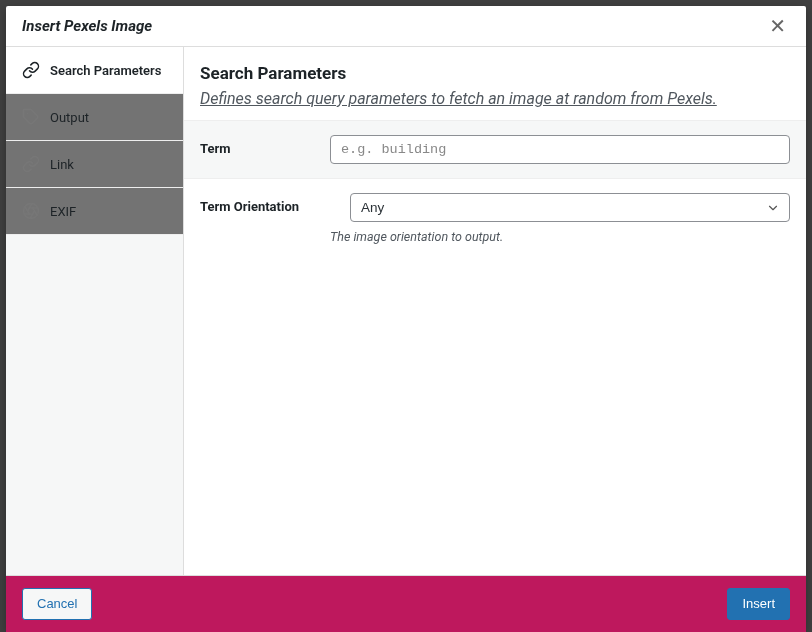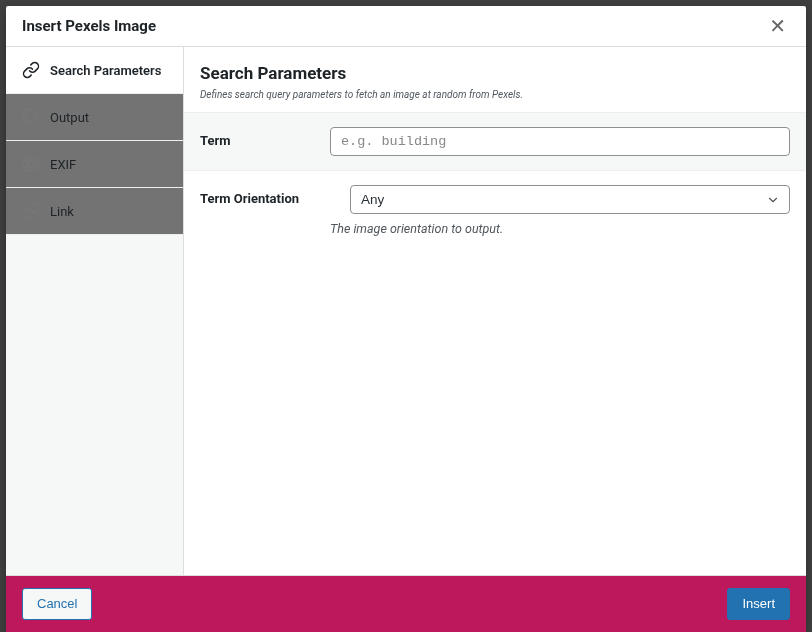--- a/index.html
+++ b/index.html
@@ -1,31 +1,31 @@
 <!DOCTYPE html>
 <html><head>
 <meta charset="utf-8">
 <style>
   * { box-sizing: border-box; margin: 0; padding: 0; }
   html, body { width: 812px; height: 632px; font-family: -apple-system, BlinkMacSystemFont, "Segoe UI", Roboto, sans-serif; background: #404040; overflow: hidden; }
   .backdrop { width: 812px; height: 632px; padding: 6px 6px 0 6px; }
   .modal { width: 800px; height: 626px; background: #fff; border-radius: 2px; box-shadow: 0 3px 10px rgba(0,0,0,0.3); display: flex; flex-direction: column; }
   .modal-header { display: flex; align-items: center; justify-content: space-between; padding: 10px 16px; border-bottom: 1px solid #ddd; }
-  .modal-title { font-size: 15px; font-weight: 700; color: #1d2327; }
+  .modal-title { font-size: 15px; font-weight: 700; color: #1d2327; font-style: italic; }
   .close-btn { background: none; border: none; font-size: 20px; color: #666; cursor: pointer; line-height: 1; padding: 0 4px; }
   .modal-body { flex: 1; display: flex; min-height: 0; }
   .sidebar { width: 178px; border-right: 1px solid #ddd; background: #f6f7f7; display: flex; flex-direction: column; }
   .sidebar-item { display: flex; align-items: center; gap: 10px; padding: 14px 16px; font-size: 13px; color: #1d2327; cursor: pointer; background: #737373; border-bottom: 1px solid #eee; }
   .sidebar-item.active { background: #fff; font-weight: 600; }
   .sidebar-item .icon { width: 18px; height: 18px; display: flex; align-items: center; justify-content: center; color: #777; }
   .sidebar-item.active .icon { color: #1d2327; }
   .panel { flex: 1; overflow-y: auto; background: #fff; }
   .panel-header { padding: 16px 16px 12px 16px; }
   .panel-title { font-size: 17px; font-weight: 700; color: #1d2327; margin-bottom: 6px; }
-  .panel-desc { font-size: 10px; font-style: italic; color: #50575e; }
+  .panel-desc { font-size: 16px; font-style: italic; color: #50575e; text-decoration: underline; }
   .field-row { display: flex; padding: 14px 16px; border-top: 1px solid #eee; justify-content: space-between; }
   .field-row.shaded { background: #f6f7f7; }
   .field-label { width: 130px; font-size: 13px; font-weight: 700; color: #1d2327; padding-top: 6px; }
   .field-body { flex: 1; }
   .text-input { width: 100%; padding: 6px 10px; font-size: 13.5px; border: 1px solid #8c8f94; border-radius: 4px; background: #fff; color: #2c3338; font-family: Liberation Mono, monospace; }
   .text-input::placeholder { color: #888; }
   .select-wrap { position: relative; padding-left: 20px; }
   .select { width: 100%; padding: 6px 30px 6px 10px; font-size: 13.5px; border: 1px solid #8c8f94; border-radius: 4px; background: #fff; color: #2c3338; appearance: none; cursor: pointer; }
   .select-caret { position: absolute; right: 10px; top: 50%; transform: translateY(-50%); pointer-events: none; color: #555; }
   .field-help { font-size: 12.5px; font-style: italic; color: #50575e; margin-top: 6px; line-height: 1.4; }
@@ -68,40 +68,40 @@
                 <path d="M20.59 13.41l-7.17 7.17a2 2 0 0 1-2.83 0L2 12V2h10l8.59 8.59a2 2 0 0 1 0 2.82z"></path>
                 <line x1="7" y1="7" x2="7.01" y2="7"></line>
               </svg>
           </span>
           <span>Output</span>
         </div>
 
         <div class="sidebar-item">
           <span class="icon">
             <svg width="18" height="18" viewBox="0 0 24 24" fill="none" stroke="currentColor" stroke-width="2" stroke-linecap="round" stroke-linejoin="round">
+                <path d="M10 13a5 5 0 0 0 7.54.54l3-3a5 5 0 0 0-7.07-7.07l-1.72 1.71"></path>
+                <path d="M14 11a5 5 0 0 0-7.54-.54l-3 3a5 5 0 0 0 7.07 7.07l1.71-1.71"></path>
+              </svg>
+          </span>
+          <span>Link</span>
+        </div>
+
+        <div class="sidebar-item">
+          <span class="icon">
+            <svg width="18" height="18" viewBox="0 0 24 24" fill="none" stroke="currentColor" stroke-width="2" stroke-linecap="round" stroke-linejoin="round">
                 <circle cx="12" cy="12" r="10"></circle>
                 <line x1="14.31" y1="8" x2="20.05" y2="17.94"></line>
                 <line x1="9.69" y1="8" x2="21.17" y2="8"></line>
                 <line x1="7.38" y1="12" x2="13.12" y2="2.06"></line>
                 <line x1="9.69" y1="16" x2="3.95" y2="6.06"></line>
                 <line x1="14.31" y1="16" x2="2.83" y2="16"></line>
                 <line x1="16.62" y1="12" x2="10.88" y2="21.94"></line>
               </svg>
           </span>
           <span>EXIF</span>
-        </div>
-
-        <div class="sidebar-item">
-          <span class="icon">
-            <svg width="18" height="18" viewBox="0 0 24 24" fill="none" stroke="currentColor" stroke-width="2" stroke-linecap="round" stroke-linejoin="round">
-                <path d="M10 13a5 5 0 0 0 7.54.54l3-3a5 5 0 0 0-7.07-7.07l-1.72 1.71"></path>
-                <path d="M14 11a5 5 0 0 0-7.54-.54l-3 3a5 5 0 0 0 7.07 7.07l1.71-1.71"></path>
-              </svg>
-          </span>
-          <span>Link</span>
         </div>
 
       </div>
 
       <div class="panel">
         <div class="panel-header">
           <div class="panel-title">Search Parameters</div>
           <div class="panel-desc">Defines search query parameters to fetch an image at random from Pexels.</div>
         </div>
 

